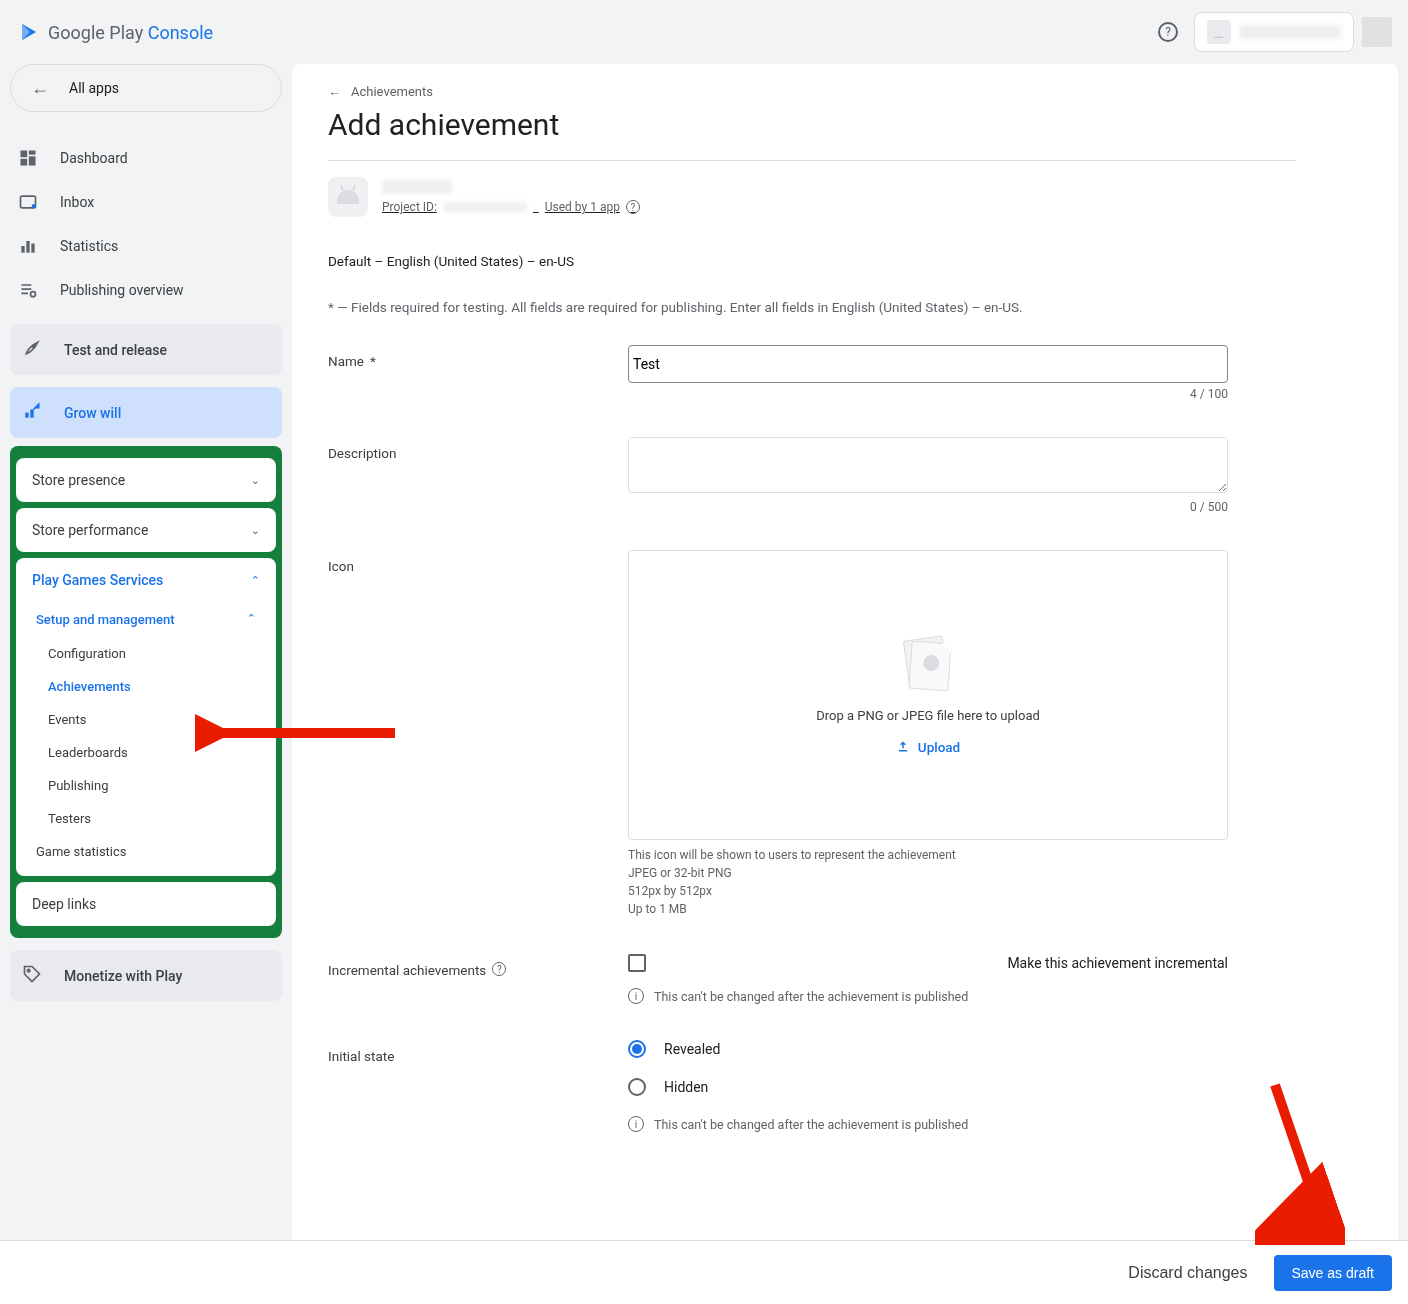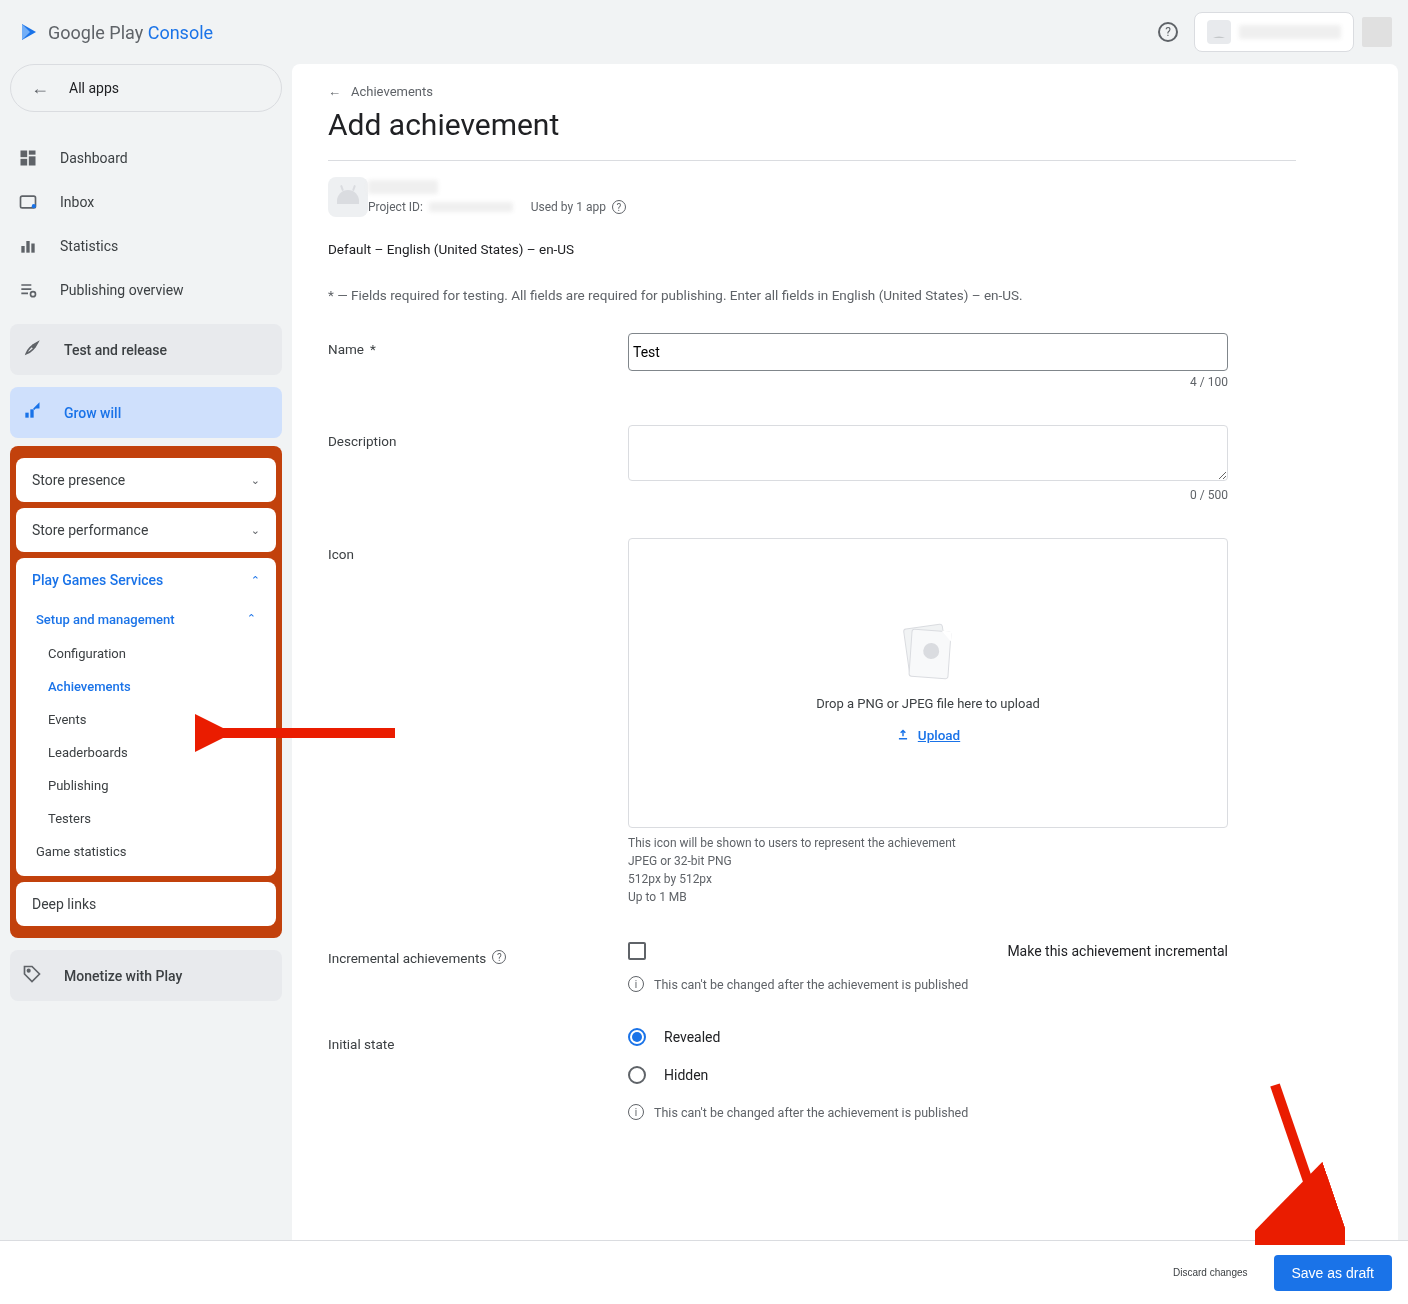--- a/index.html
+++ b/index.html
@@ -42,36 +42,36 @@
   .content { padding: 20px 36px 20px 36px; max-width: 1040px;}
 
   
   .all-apps { display:flex; align-items:center; gap:20px; border:1px solid #dadce0; border-radius:28px; padding:12px 20px; margin-bottom:24px; cursor:pointer; background:#f1f3f4;}
   .all-apps .arrow { font-size:18px; color:#5f6368;}
   .nav-item { display:flex; align-items:center; gap:22px; padding:12px 8px; cursor:pointer; color:#3c4043; }
   .nav-item svg, .nav-item .ico { width:20px; height:20px; flex:none; color:#5f6368; }
   .nav-group-header { display:flex; align-items:center; gap:22px; padding:14px 12px; background:#e8eaed; border-radius:8px; margin-top:12px; font-weight:500; cursor:pointer; color:#3c4043;}
   .nav-group-header.selected { background:#cfe0fc; color:#1a73e8; }
   .nav-group-header.selected .ico { color:#1a73e8; }
-  .nav-group-body { background:#c2410c; border-radius:8px; padding:6px 6px; margin:8px 0 12px; }
+  .nav-group-body { background:#15803d; border-radius:8px; padding:6px 6px; margin:8px 0 12px; }
   .sub-card { background:#fff; border-radius:8px; margin:6px 0; }
   .sub-header { display:flex; justify-content:space-between; align-items:center; padding:14px 16px; cursor:pointer; color:#3c4043;}
   .sub-header.active { color:#1a73e8; font-weight:500; }
   .chev { font-size:11px; color:#5f6368; }
   .sub-body { padding: 0 0 8px; }
   .sub-subheader { display:flex; justify-content:space-between; padding:10px 20px; color:#1a73e8; font-weight:500; cursor:pointer; font-size:13px;}
   .sub-item { padding:9px 32px; cursor:pointer; font-size:13px; color:#3c4043;}
   .sub-item.active { color:#1a73e8; font-weight:500; }
 
   
   .breadcrumb { display:flex; align-items:center; gap:10px; color:#5f6368; font-size:13px; margin-bottom:8px; cursor:pointer;}
   h1.page-title { font-size:30px; font-weight:400; margin:4px 0 18px; color:#202124;}
   .hr { border-top:1px solid #dadce0; margin-bottom:16px; }
 
-  .project-row { display:flex; align-items:center; margin-bottom:24px;}
+  .project-row { display:flex; align-items:center; gap:14px; margin-bottom:36px;text-decoration:underline;}
   .project-icon { width:40px; height:40px; border-radius:8px; background:#eef0f2; display:flex; align-items:center; justify-content:center;}
   .project-icon .android { width:22px; height:14px; border-radius:11px 11px 0 0; background:#dadce0; position:relative; }
   .project-icon .android::before, .project-icon .android::after { content:""; position:absolute; width:2px; height:6px; background:#dadce0; top:-5px; border-radius:1px;}
   .project-icon .android::before{ left:4px; transform:rotate(-20deg);} .project-icon .android::after{ right:4px; transform:rotate(20deg);}
   .project-name { height:14px; width:70px; background:#efefef; filter:blur(2px); border-radius:2px; margin-bottom:6px;}
   .project-sub { color:#5f6368; font-size:12px; display:flex; align-items:center; gap:6px;}
   .project-sub .pid-val { display:inline-block; height:10px; width:84px; background:#efefef; filter:blur(2px); vertical-align:middle; border-radius:2px;}
   .mini-help { width:14px; height:14px; border:1.5px solid #5f6368; border-radius:50%; display:inline-flex; align-items:center; justify-content:center; font-size:10px; color:#5f6368; cursor:pointer;}
 
   .lang-line { margin-bottom:30px; font-size:13.5px;}
@@ -84,37 +84,37 @@
   textarea.text-input { height:56px; resize:vertical; border-color:#dadce0;}
   .char-count { text-align:right; font-size:12px; color:#5f6368; margin-top:4px;}
 
   .dropzone { border:1px solid #dadce0; border-radius:4px; height:290px; display:flex; flex-direction:column; align-items:center; justify-content:center; gap:16px;}
   .dz-icon { width:56px; height:56px; position:relative;}
   .dz-icon .page { position:absolute; width:40px; height:48px; background:#f1f3f4; border:1px solid #dadce0; border-radius:3px; transform:rotate(-8deg); left:6px; top:2px;}
   .dz-icon .page.front { transform:rotate(4deg); left:10px; top:6px; background:#f8f9fa;}
   .dz-icon .page.front::after { content:""; position:absolute; width:16px; height:16px; background:#dadce0; border-radius:50%; left:12px; top:12px;}
   .dz-icon .page.front::before { content:""; position:absolute; right:-1px; top:-1px; border-style:solid; border-width:0 10px 10px 0; border-color: transparent #fff transparent transparent;}
   .dz-text { font-size:13px; color:#3c4043;}
-  .upload-link { color:#1a73e8; font-weight:500; display:flex; align-items:flex-start; gap:8px; cursor:pointer; font-size:13.5px;text-decoration:underline;}
+  .upload-link { color:#1a73e8; font-weight:500; display:flex; align-items:flex-start; gap:8px; cursor:pointer; font-size:13.5px;}
   .upload-icon { width:14px; height:14px;}
   .icon-help { font-size:12px; color:#5f6368; margin-top:6px; line-height:1.5;}
 
   .checkbox-row { display:flex; align-items:center; gap:16px;justify-content:space-between;}
   .chk { width:18px; height:18px; border:2px solid #5f6368; border-radius:2px; cursor:pointer; flex:none;}
   .info-row { display:flex; align-items:center; gap:10px; margin-top:16px; font-size:12.5px; color:#5f6368;}
   .info-circle { width:16px; height:16px; border:1.5px solid #5f6368; border-radius:50%; display:flex; align-items:center; justify-content:center; font-size:10px; color:#5f6368;}
 
   .radio-row { display:flex; gap:18px; align-items:center; margin-bottom:20px;}
   .radio { width:18px; height:18px; border:2px solid #5f6368; border-radius:50%; display:flex; align-items:center; justify-content:center; cursor:pointer;}
   .radio.selected { border-color:#1a73e8;}
   .radio.selected::after { content:""; width:10px; height:10px; background:#1a73e8; border-radius:50%;}
 
   
   .footer-bar { position:absolute; bottom:0; left:0; right:0; background:#fff; border-top:1px solid #dadce0; height:64px; display:flex; align-items:center; justify-content:flex-end; gap:12px; padding:0 16px; z-index:10;}
-  .btn-text { background:none; border:none; font-size:10px; font-weight:500; color:#3c4043; padding:10px 14px; cursor:pointer;}
+  .btn-text { background:none; border:none; font-size:16px; font-weight:500; color:#3c4043; padding:10px 14px; cursor:pointer;}
   .btn-primary { background:#1a73e8; color:#fff; border:none; padding:10px 18px; border-radius:4px; font-size:14px; font-weight:500; cursor:pointer;}
 
   
   .annot-arrow { position:absolute; z-index:20; pointer-events:none;}
   .arrow1 svg, .arrow2 svg { display:block; }
   
   
   .os-strip { position:absolute; bottom:0; left:0; right:0; height:6px; background:#eceff1; }
   .os-strip::before { content:""; position:absolute; left:800px; width:60px; height:4px; bottom:0; background:linear-gradient(90deg,#f28b82,#fbbc04); border-radius:2px;}
 </style>

